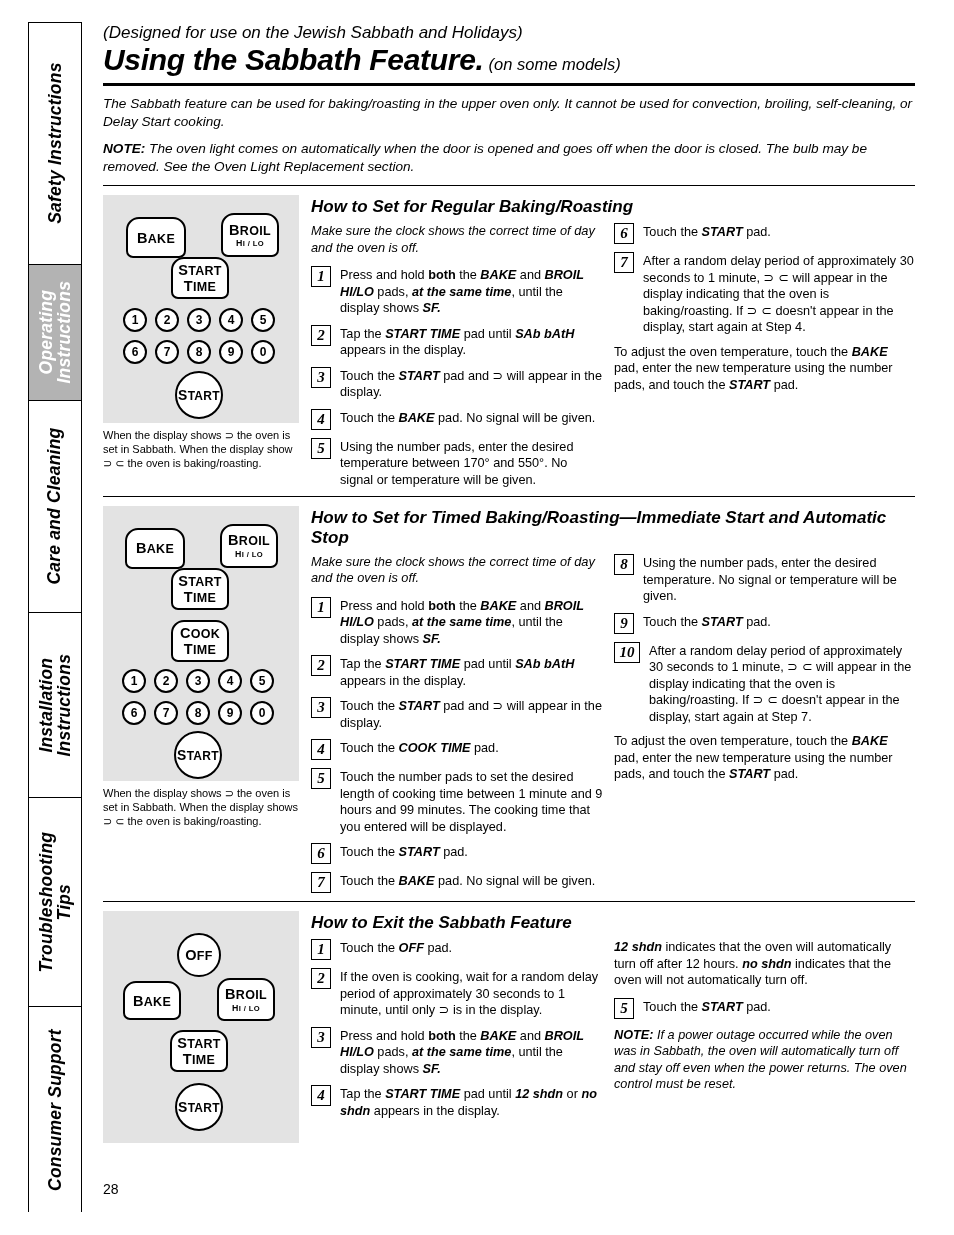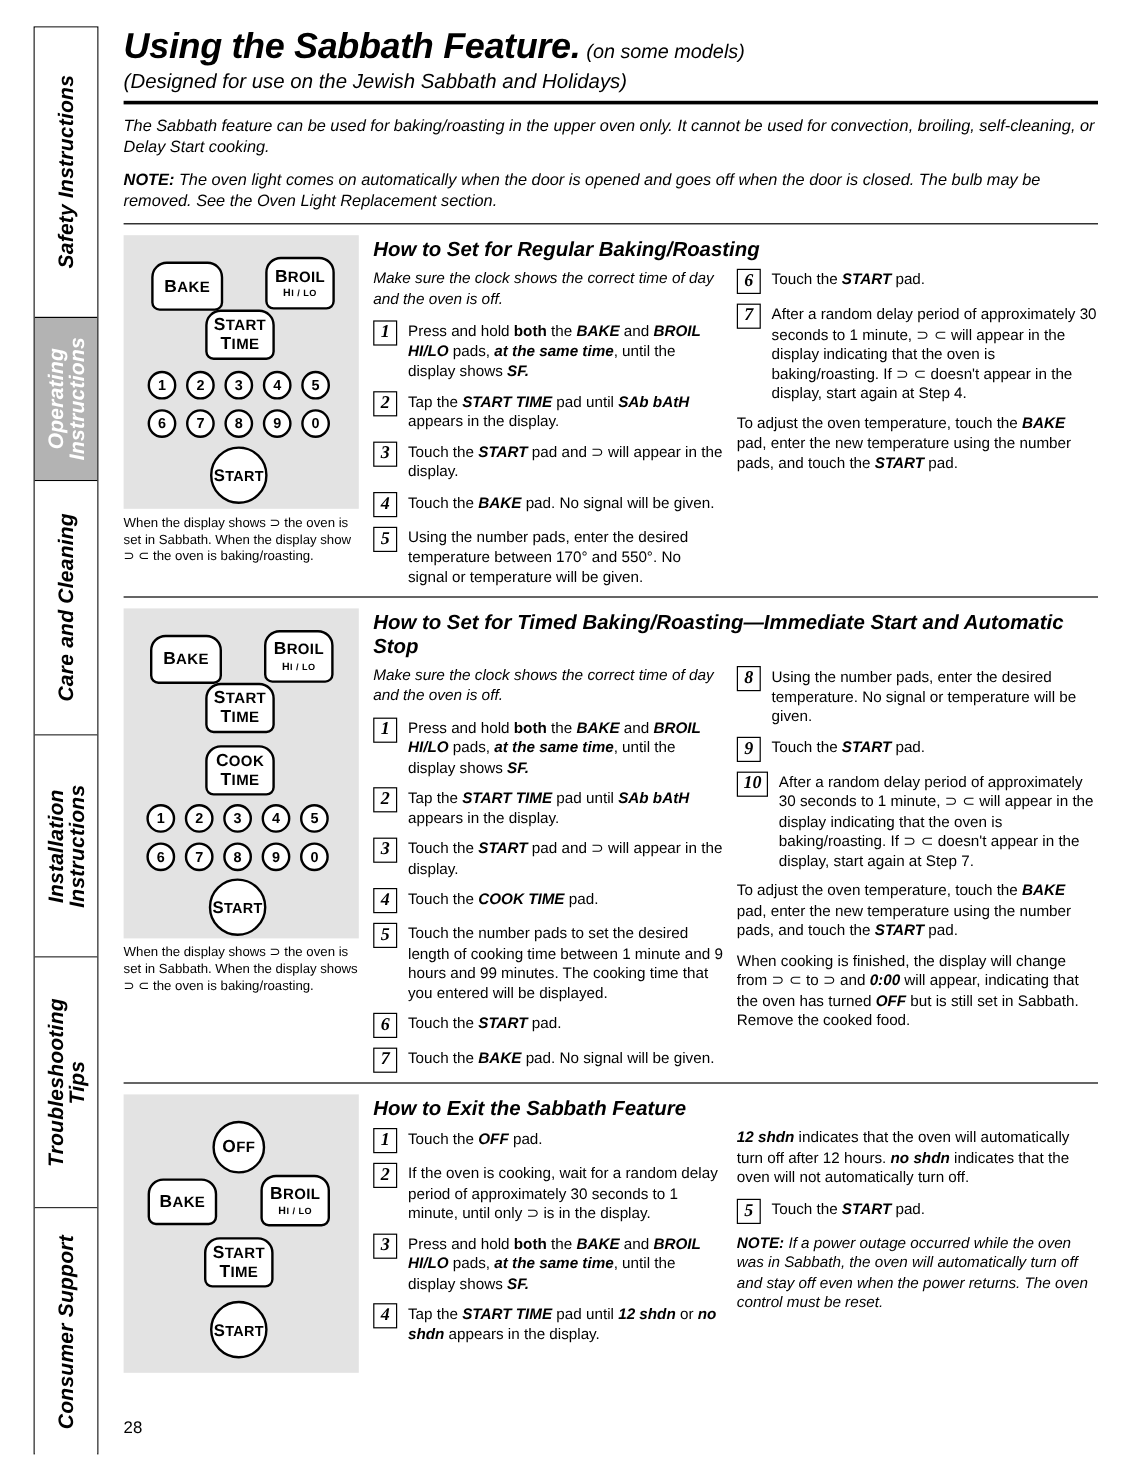--- a/index.html
+++ b/index.html
@@ -208,25 +208,25 @@
       <span>Tips</span>
     </span>
   </div>
   <div class="tab" style="height:206px">
     <span class="vtext">Consumer Support</span>
   </div>
 </div>
 
 <div id="page">
 
+  <div id="subtitle">(Designed for use on the Jewish Sabbath and Holidays)</div>
   <div id="title-row">
     <span id="main-title">Using the Sabbath Feature.</span>
     <span id="title-models">(on some models)</span>
   </div>
-  <div id="subtitle">(Designed for use on the Jewish Sabbath and Holidays)</div>
   <div id="title-rule"></div>
 
   <div class="intro-para">The Sabbath feature can be used for baking/roasting in the upper oven only. It cannot be used for convection, broiling, self-cleaning, or Delay Start cooking.</div>
   <div class="intro-para">
     <b>NOTE:</b><span> The oven light comes on automatically when the door is opened and goes off when the door is closed. The bulb may be removed. See the Oven Light Replacement section.</span>
   </div>
 
   <div class="section-rule"></div>
 
   <div class="section">
@@ -383,21 +383,20 @@
           </div>
           <div class="step">
             <div class="step-num">9</div>
             <div class="step-txt">Touch the <b><i>START</i></b> pad.</div>
           </div>
           <div class="step">
             <div class="step-num wide">10</div>
             <div class="step-txt">After a random delay period of approximately 30 seconds to 1 minute, <span class="glyph">⊃ ⊂</span> will appear in the display indicating that the oven is baking/roasting. If <span class="glyph">⊃ ⊂</span> doesn't appear in the display, start again at Step 7.</div>
           </div>
           <div class="para">To adjust the oven temperature, touch the <b><i>BAKE</i></b> pad, enter the new temperature using the number pads, and touch the <b><i>START</i></b> pad.</div>
-          <div class="para">When cooking is finished, the display will change from <span class="glyph">⊃ ⊂</span> to <span class="glyph">⊃</span> and <b><i>0:00</i></b> will appear, indicating that the oven has turned <b><i>OFF</i></b> but is still set in Sabbath. Remove the cooked food.</div>
         </div>
       </div>
     </div>
   </div>
 
   <div class="section-rule"></div>
 
   <div class="section">
     <div class="panel-col">
 

